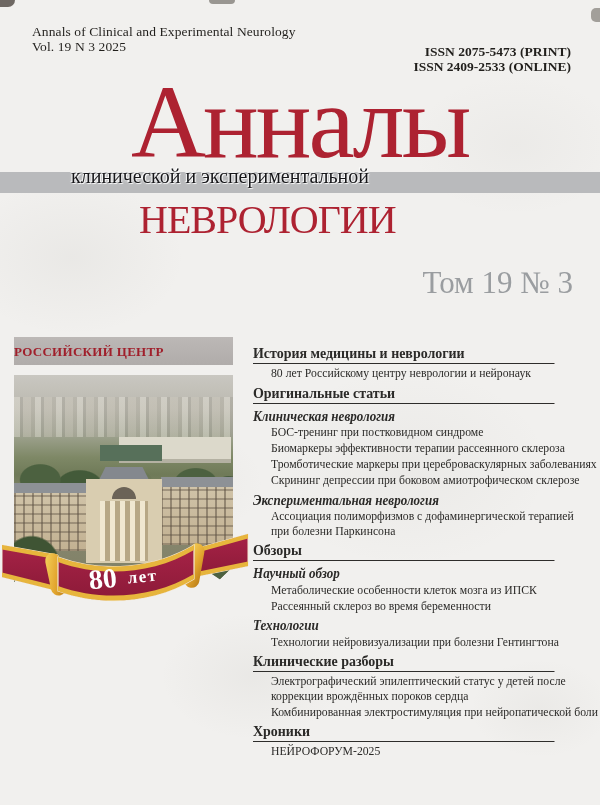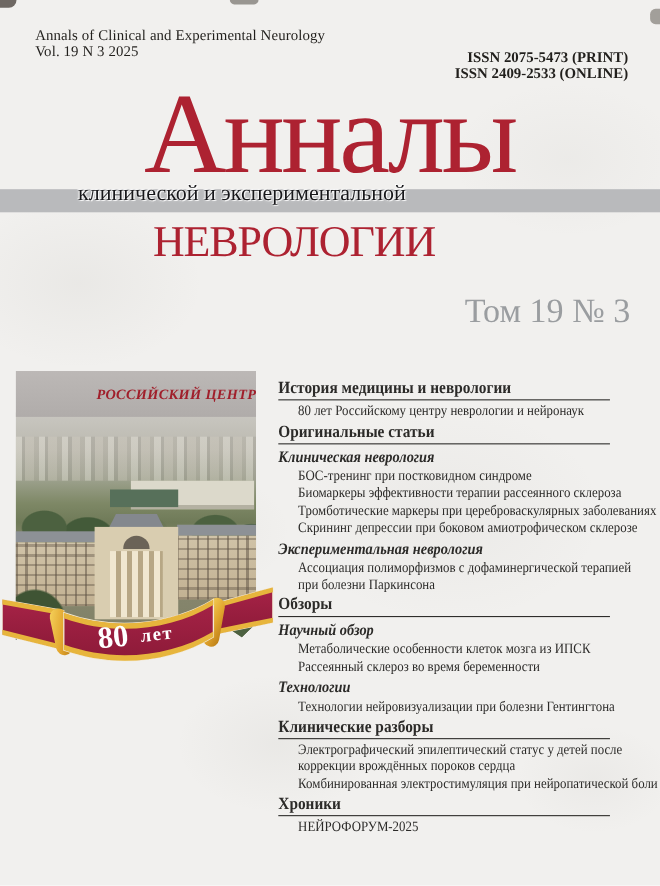--- a/index.html
+++ b/index.html
@@ -22,22 +22,22 @@
   
   .title-annals{left:90px; top:76px; font-size:104px; line-height:92px; letter-spacing:-3px; color:var(--accent,#ad2231);margin-left:41px;}
   .title-band{left:0; top:172px; width:600px; height:21px; background:var(--bandgray,#b9babc);}
   .title-mid{left:71px; top:162px; font-size:20px; line-height:28px; color:#17171a;
     text-shadow:0 0 3px rgba(255,255,255,.95), 1px 1px 0 rgba(255,255,255,.8), -1px -1px 0 rgba(255,255,255,.8);text-align:right;}
   .title-nevro{left:92px; top:194px; font-size:40px; line-height:52px; letter-spacing:-1px; color:var(--accent,#ad2231);margin-left:47px;}
   .issue{right:27px; top:267px; font-size:31px; line-height:32px; color:var(--issuegray,#9a9da0);}
   
   .cover{left:14px; top:337px; width:219px; height:255px; overflow:hidden;
     clip-path:polygon(0 0,100% 0,100% 90%,94% 95%,87% 91%,77% 96%,67% 92%,57% 97%,47% 93%,37% 97%,27% 92%,17% 97%,8% 92%,0 96%);}
-  .cover-band{position:absolute; left:0; top:0; width:100%; height:42px;
-    background:linear-gradient(#bcb8b6,#b0acaa); display:flex; align-items:center; justify-content:flex-end;font-style:italic;}
+  .cover-band{position:absolute; left:0; top:0; width:100%; height:28px;
+    background:linear-gradient(#bcb8b6,#b0acaa); display:flex; align-items:center; justify-content:flex-start;}
   .cover-band-text{font-weight:bold; font-size:13px; line-height:15px; text-align:center; color:#a01f2b; letter-spacing:.3px;}
   .photo{position:absolute; left:0; top:38px; width:219px; height:217px;
     background:linear-gradient(#c9c7c1 0%, #bab8ae 16%, #a3a695 26%, #7e8866 38%, #6f7a58 46%, #8b8a72 58%, #7e7f65 100%);}
   .p-city{position:absolute; left:0; top:22px; width:219px; height:40px; opacity:.75;
     background:repeating-linear-gradient(90deg, rgba(232,229,219,.55) 0 6px, rgba(158,155,145,.5) 6px 9px, rgba(206,201,189,.55) 9px 17px, rgba(176,172,160,.5) 17px 21px);}
   .p-white-bldg{position:absolute; right:2px; top:62px; width:112px; height:26px; background:#dcd9cb; box-shadow:inset 0 -4px 0 #b4b1a2;}
   .p-green-roof{position:absolute; left:86px; top:70px; width:62px; height:16px; background:#57705a;}
   .p-trees{position:absolute; left:0; top:74px; width:219px; height:56px;
     background:
       radial-gradient(34px 26px at 12% 55%, #4c6140 58%, transparent 62%),

